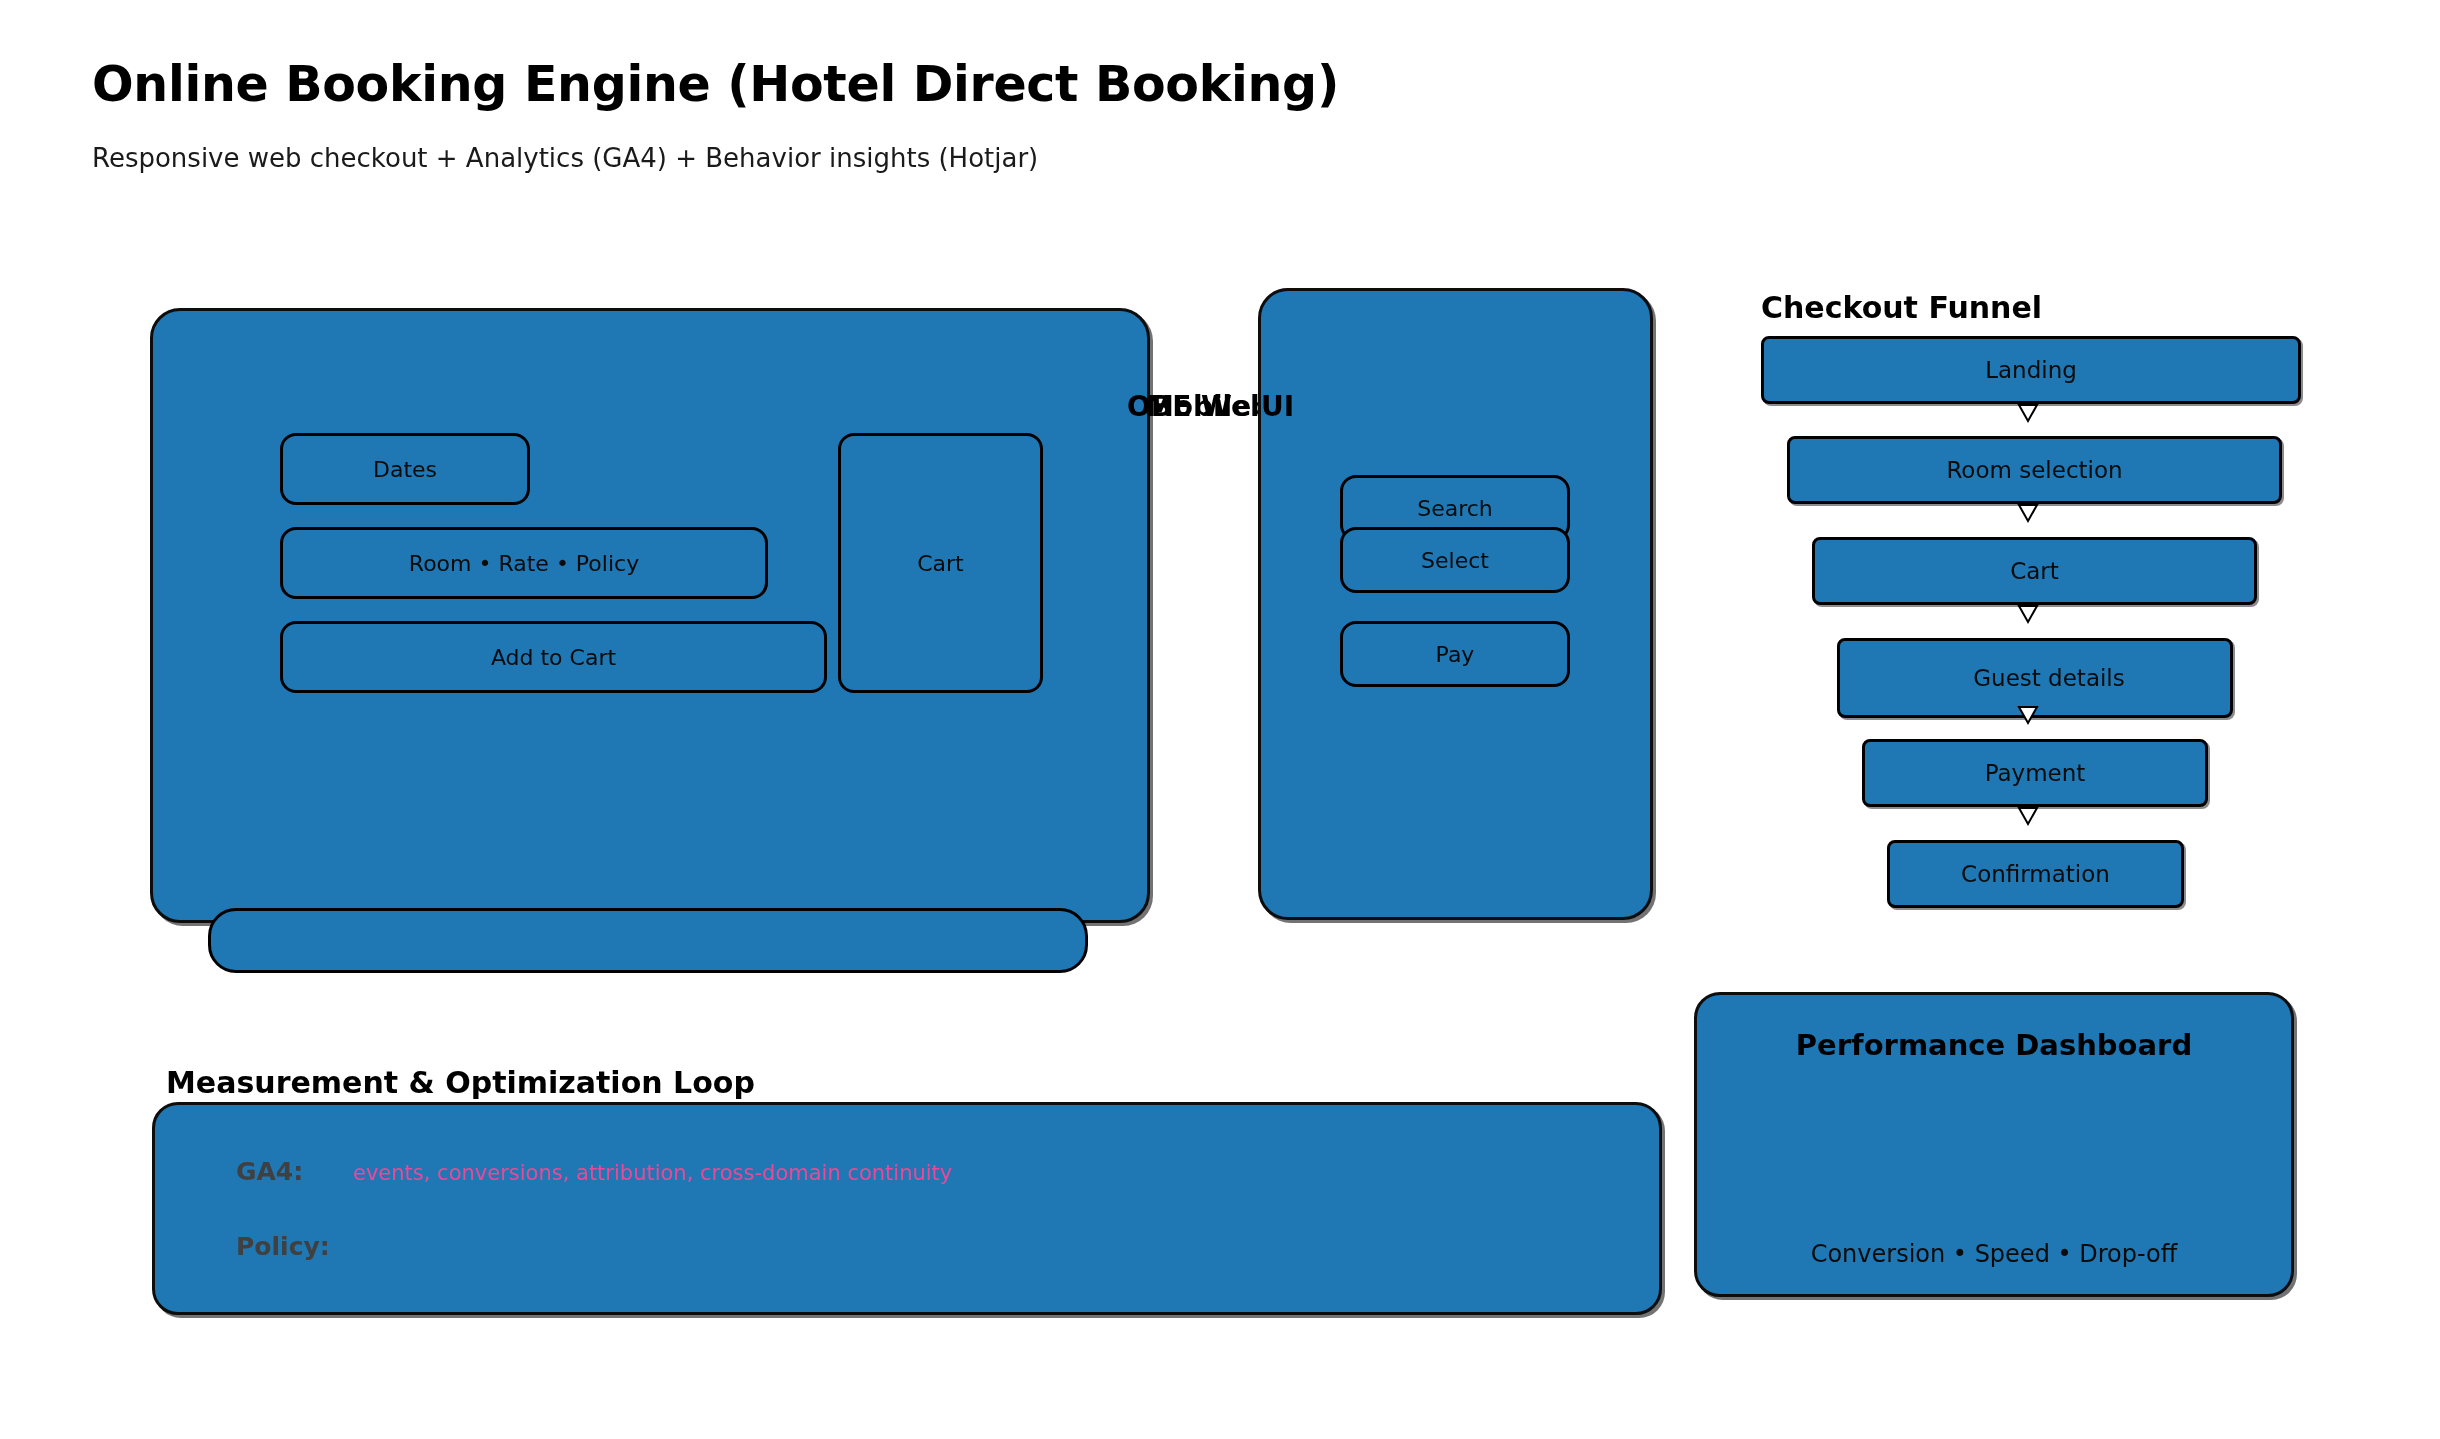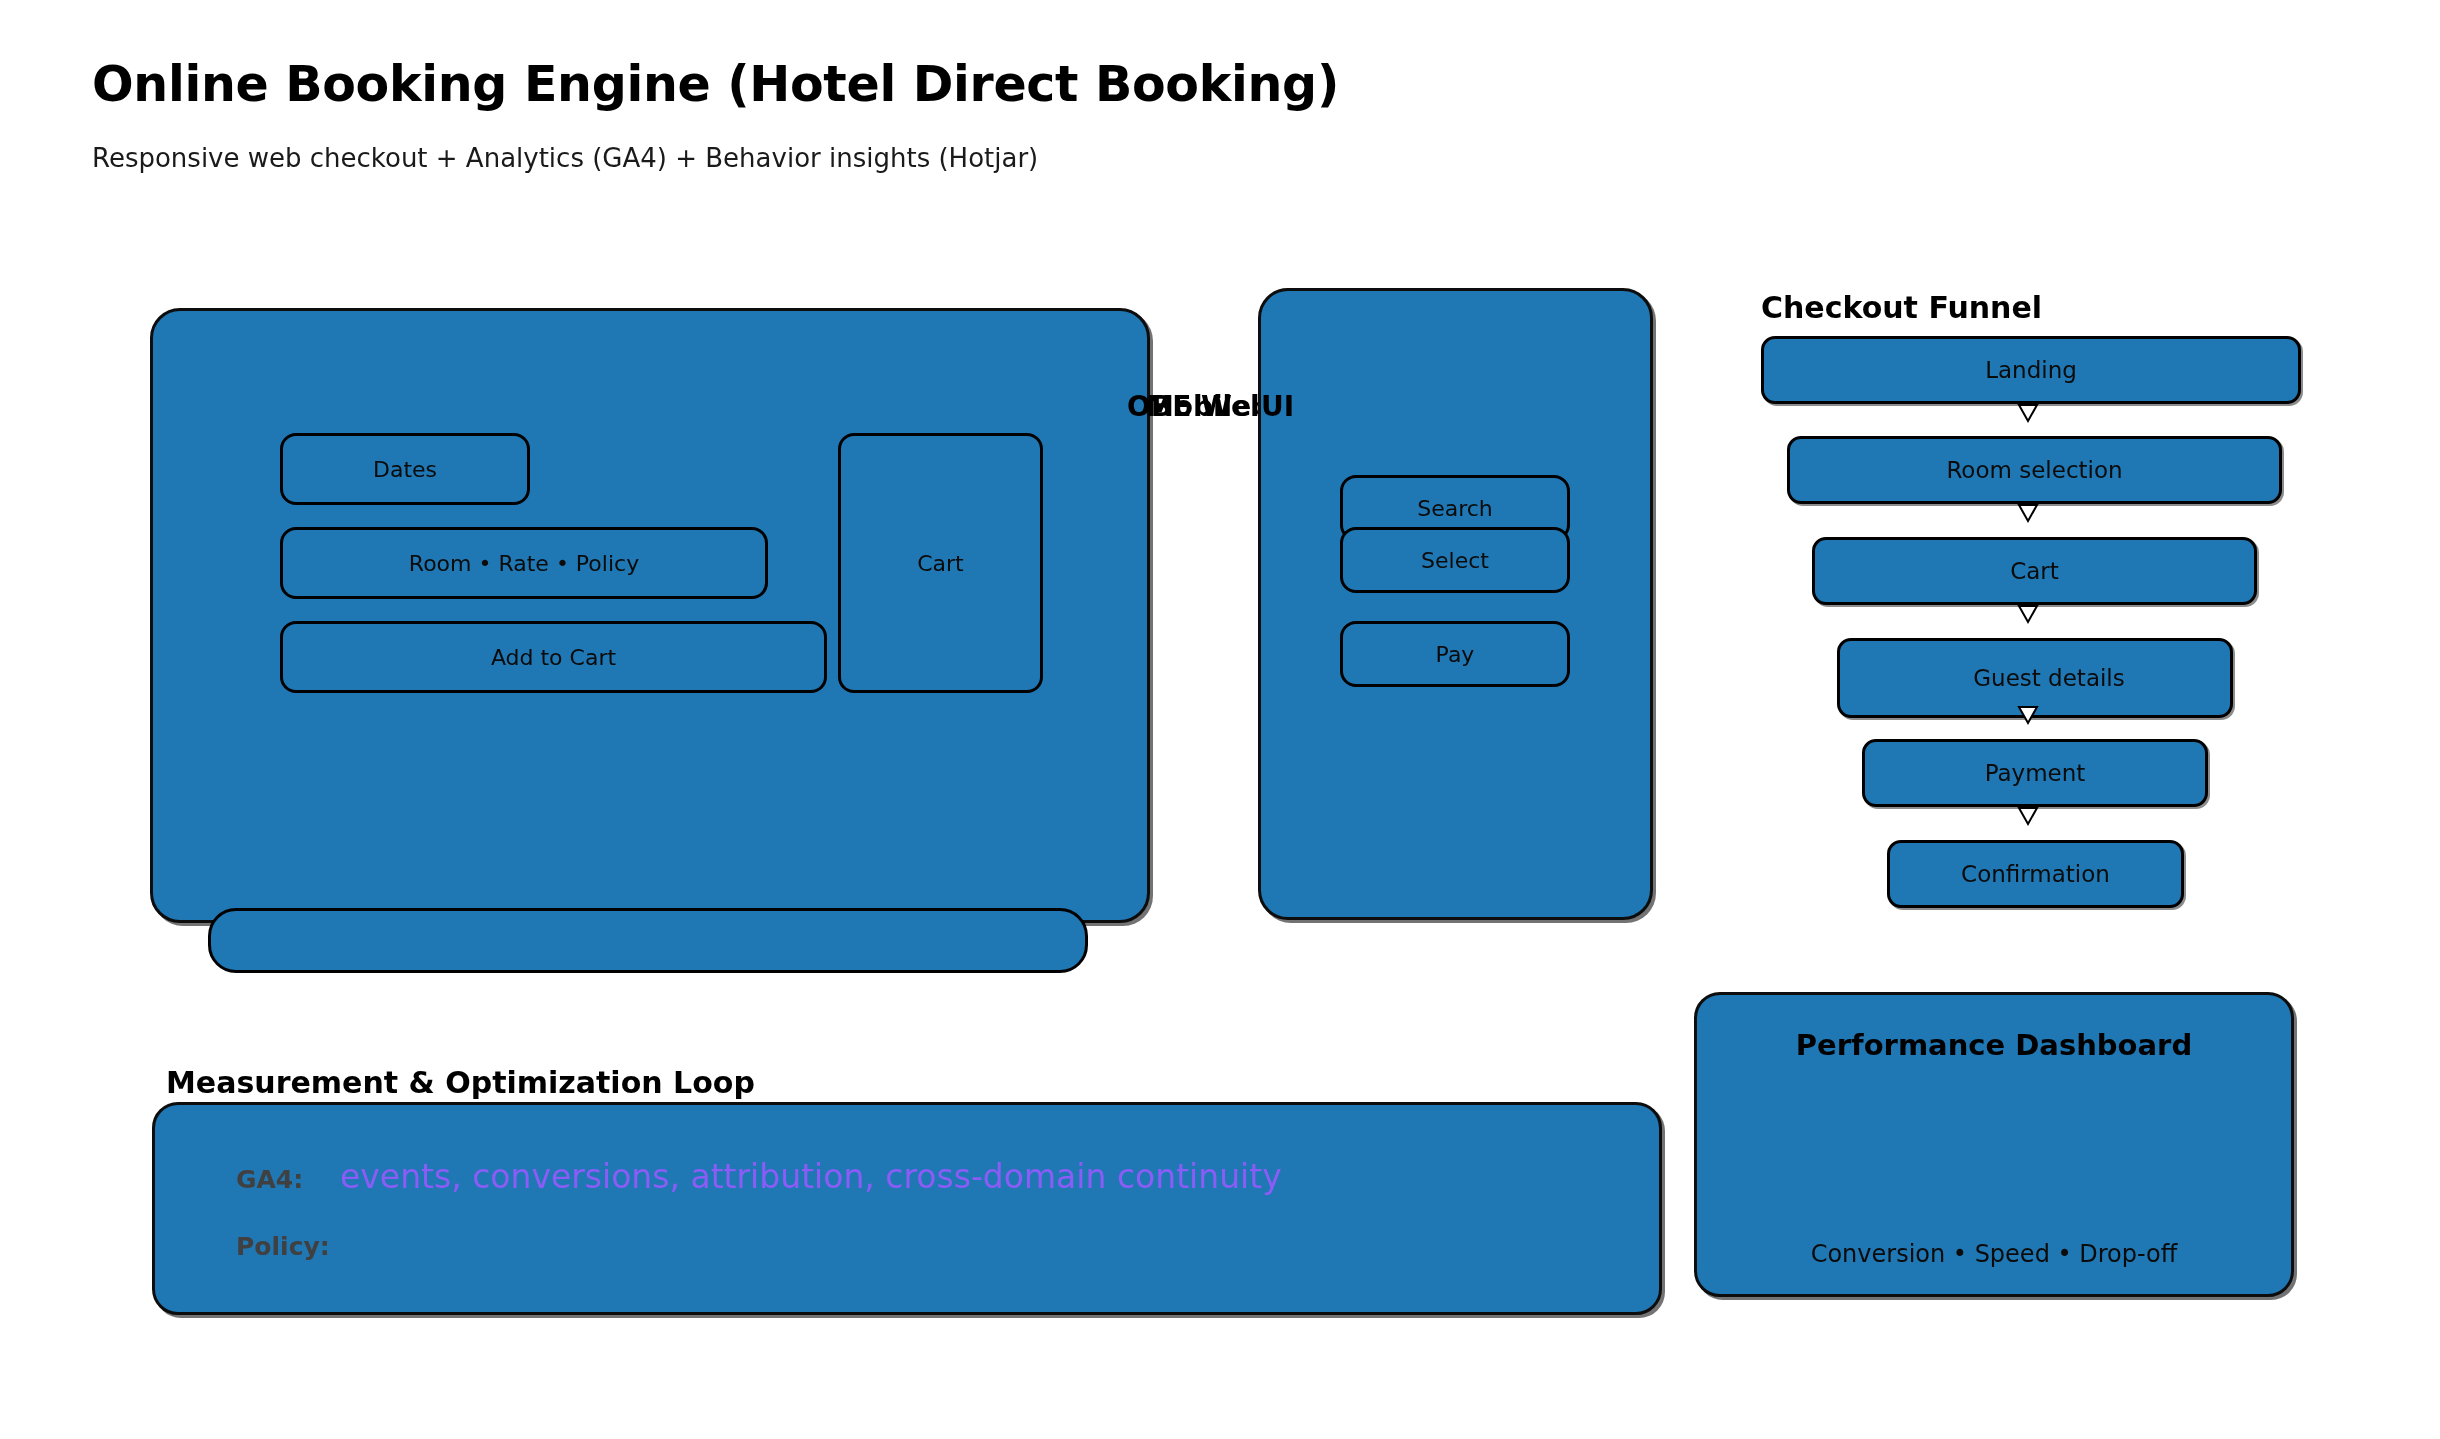--- a/index.html
+++ b/index.html
@@ -98,21 +98,21 @@
   #mobile-search { left: 1340px; top: 433px; width: 230px; height: 66px; margin-top: 42px; }
   #mobile-select { left: 1340px; top: 527px; width: 230px; height: 66px; }
   #mobile-pay    { left: 1340px; top: 621px; width: 230px; height: 66px; }
 
   
   #funnel-heading { left: 1761px; top: 290px; }
   .funnel-step {
     position: absolute;
     background: #1f77b4;
     border: 3px solid #000000;
-    border-radius: 14px;
+    border-radius: 8px;
     box-sizing: border-box;
     display: flex;
     align-items: center;
     justify-content: center;
     font-size: 23px;
     color: #0b0b0b;
     font-family: "DejaVu Sans", sans-serif;
     box-shadow: 2px 2px 0 rgba(0,0,0,0.45);
   }
   .funnel-arrow {
@@ -132,22 +132,23 @@
     align-items: baseline;
     color: #0b0b0b;
     font-family: "DejaVu Sans", sans-serif;
   }
   .loop-key {
     font-weight: bold;
     font-size: 25px;
     color: #404040;
   }
   .loop-val {
-    font-size: 33px;
-    color: #8b5cf6;
+    font-size: 21px;
+    color: #ec4899;
+    margin-left: 13px;
   }
   #loop-row-ga4   { left: 236px; top: 1157px; }
   #loop-row-ga4 .loop-key { width: 104px; }
   #loop-row-hotjar{ left: 236px; top: 1232px; }
   #loop-row-hotjar .loop-key { width: 190px; }
 
   
   #dash-panel { left: 1694px; top: 992px; width: 600px; height: 305px; border-radius: 26px; }
   #dash-title {
     position: absolute;

